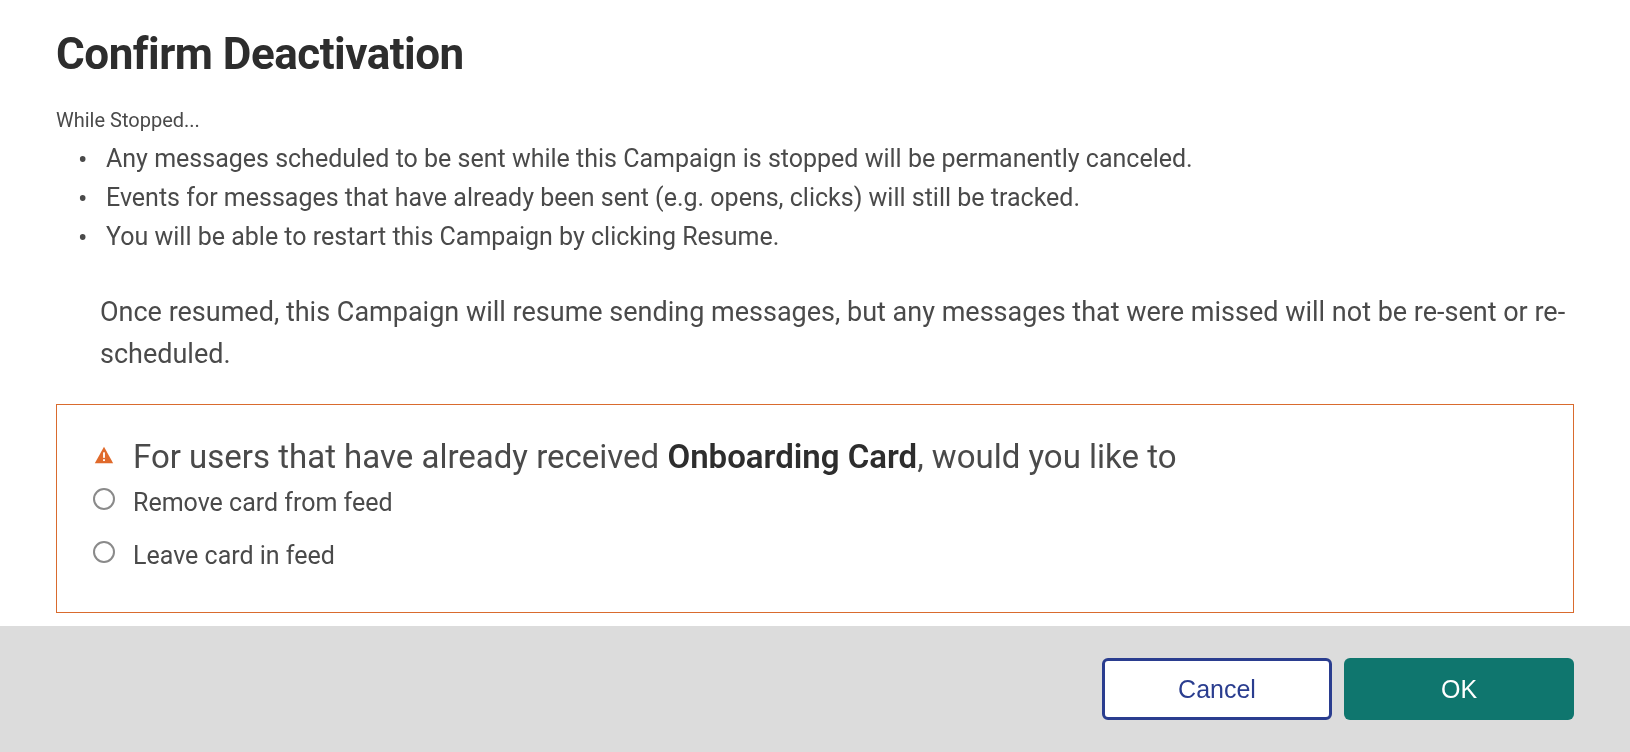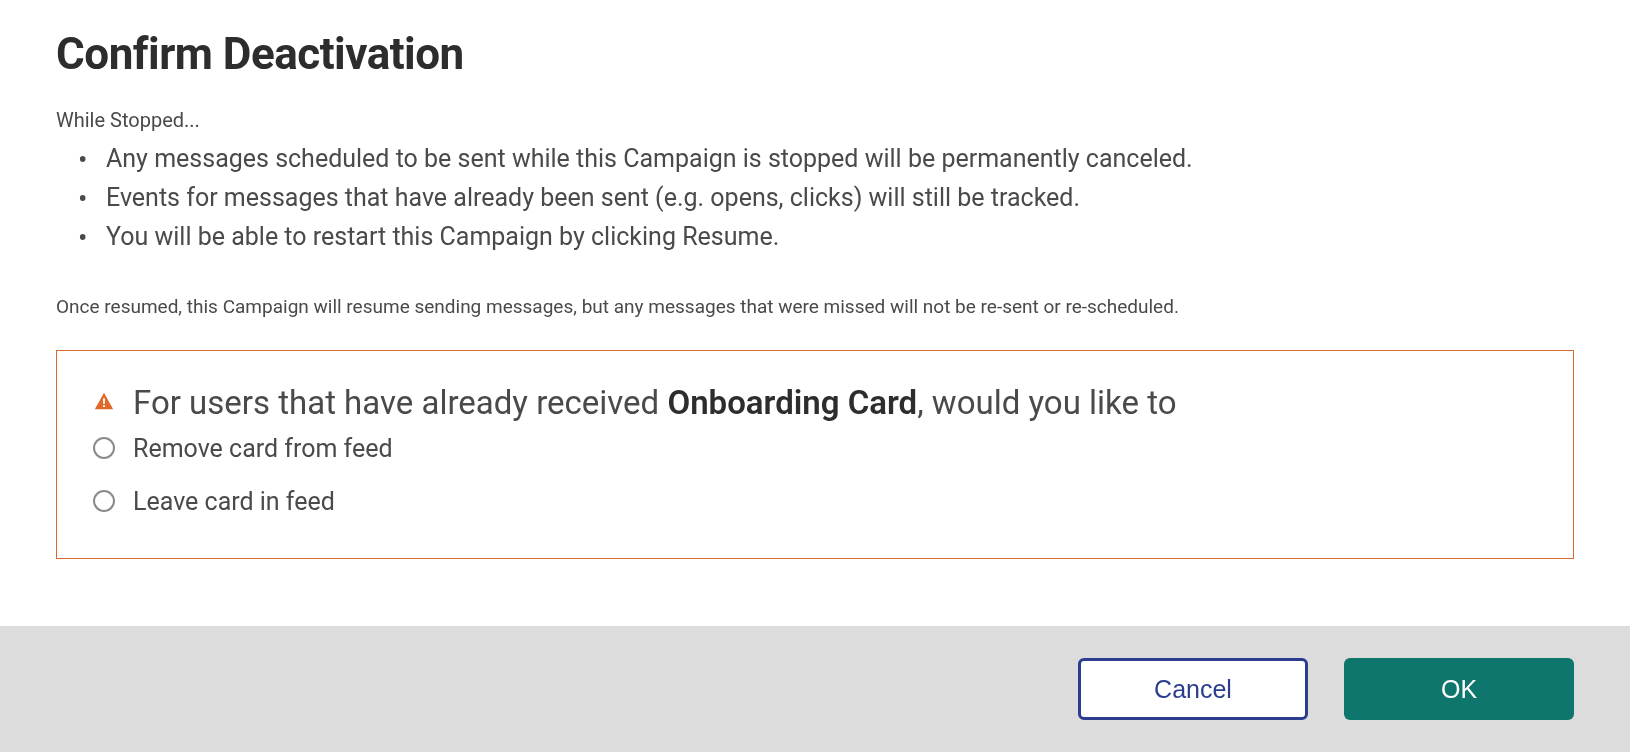--- a/index.html
+++ b/index.html
@@ -44,24 +44,25 @@
     }
     .bullet-list li::before {
       content: "•";
       position: absolute;
       left: -10px;
       color: #4a4a4a;
       font-size: 28px;
       line-height: 1.4;
     }
     .resume-text {
-      font-size: 19px;
+      font-size: 27px;
       color: #4a4a4a;
       line-height: 1.55;
       margin-bottom: 28px;
+      margin-left: 44px;
     }
     .warning-box {
       border: 1px solid #d96b2e;
       padding: 32px 36px 42px 36px;
       margin-bottom: 0;
     }
     .warning-row {
       display: flex;
       align-items: center;
       gap: 18px;
@@ -82,21 +83,20 @@
     .warning-text {
       font-size: 33px;
       color: #4a4a4a;
     }
     .warning-text strong {
       font-weight: 600;
       color: #2d2d2d;
     }
     .radio-row {
       display: flex;
-      align-items: center;
       gap: 18px;
       margin-top: 8px;
       cursor: pointer;
     }
     .radio-row.second {
       margin-top: 24px;
     }
     .radio-circle {
       width: 22px;
       height: 22px;
@@ -110,21 +110,21 @@
     }
     .footer {
       position: absolute;
       bottom: 0;
       left: 0;
       right: 0;
       background: #dcdcdc;
       padding: 32px 56px;
       display: flex;
       justify-content: flex-end;
-      gap: 36px;
+      gap: 12px;
     }
     .btn {
       min-width: 230px;
       height: 62px;
       border-radius: 6px;
       font-size: 25px;
       font-weight: 500;
       cursor: pointer;
       display: flex;
       align-items: center;

